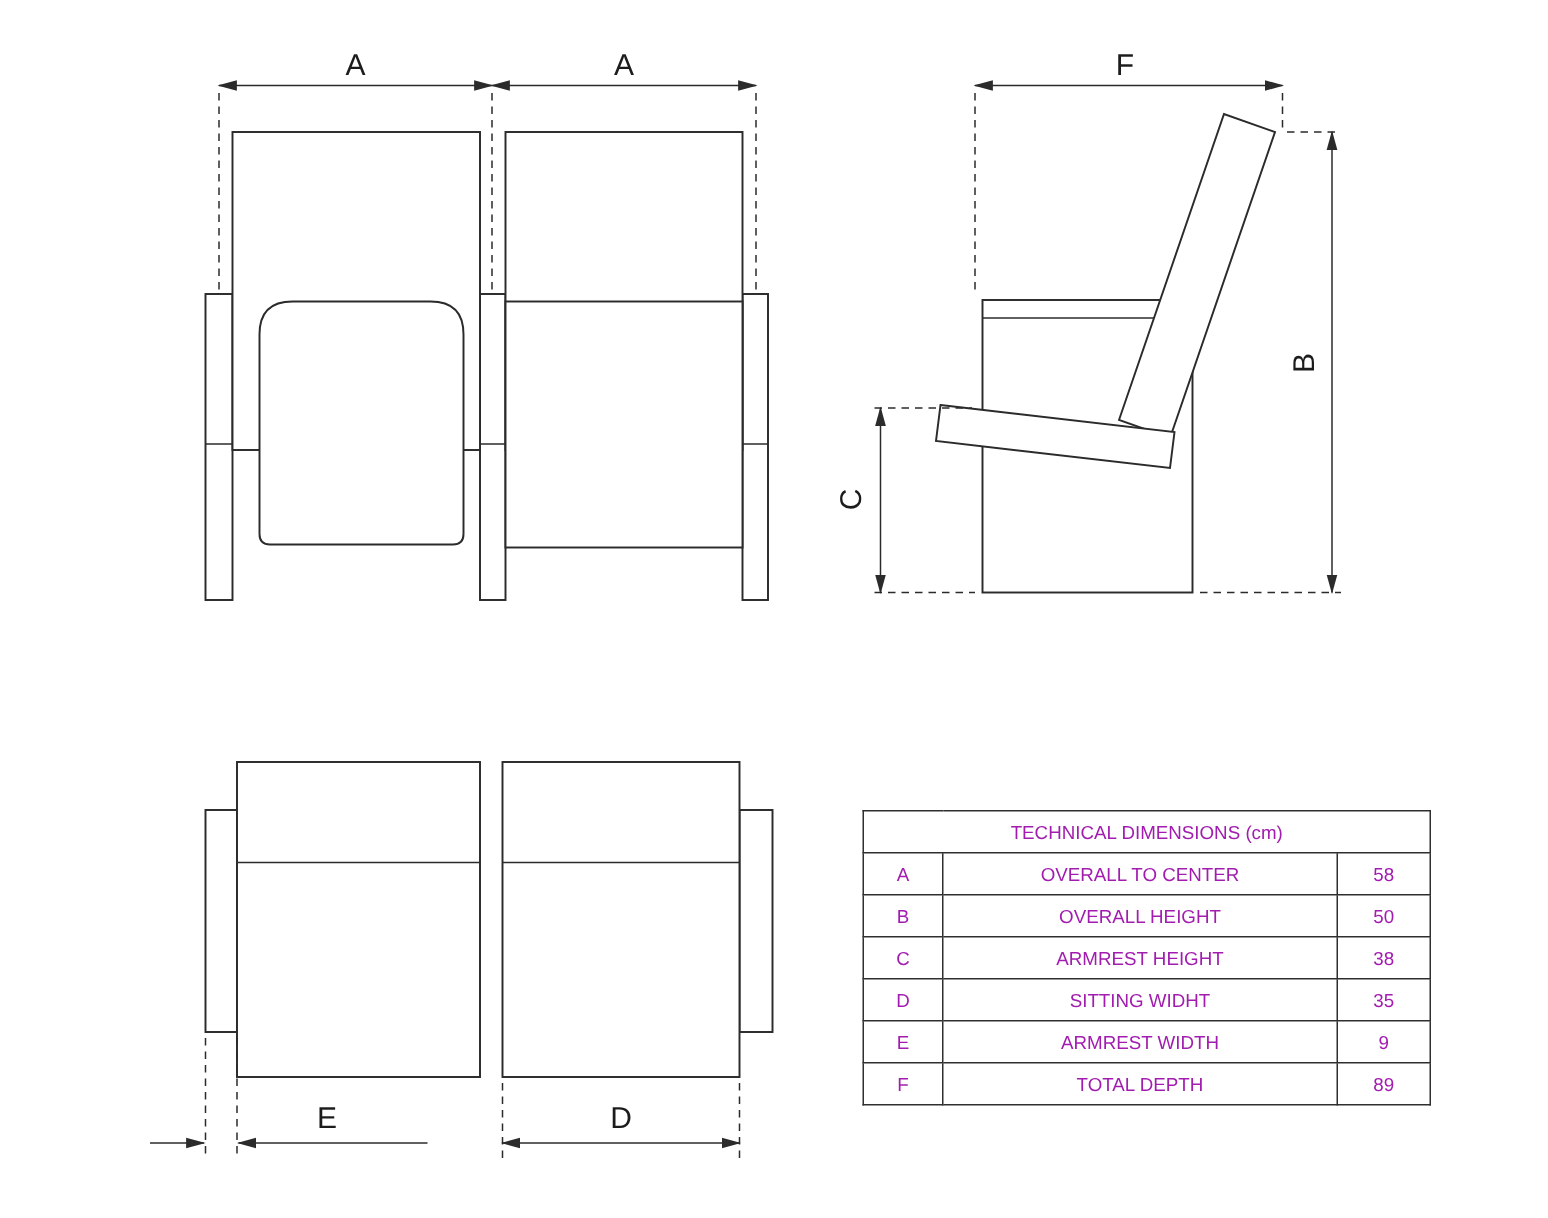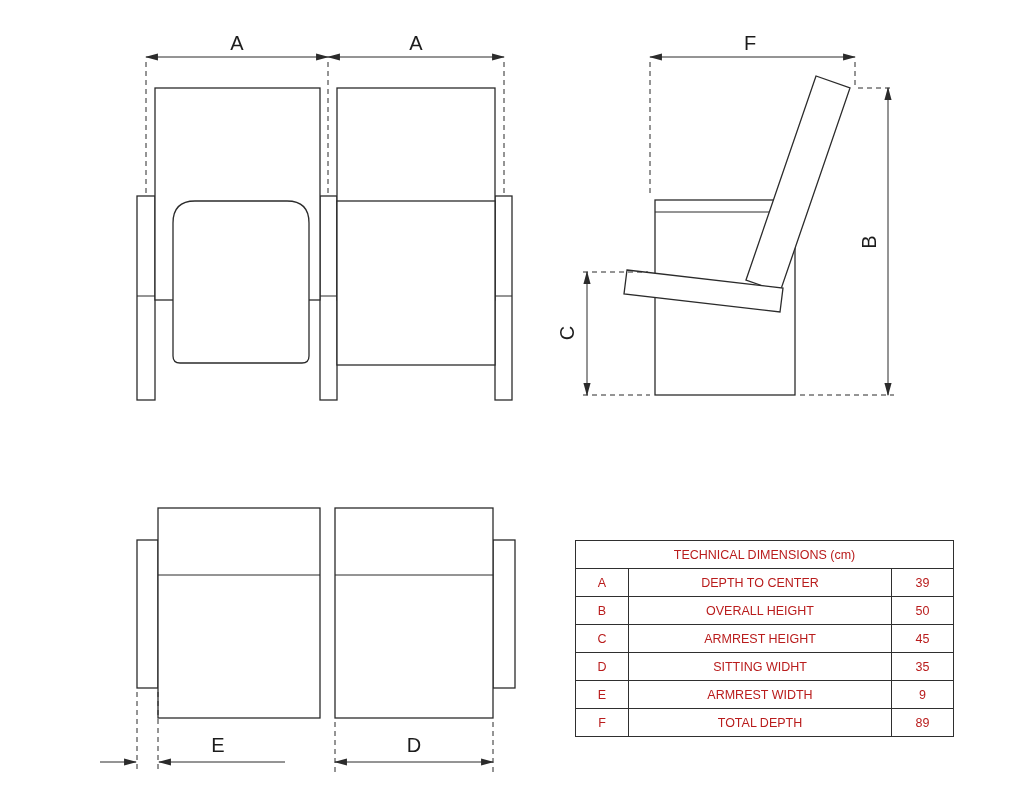--- a/index.html
+++ b/index.html
@@ -17,21 +17,21 @@
     font-size: 20px;
     fill: #1c1c1c;
   }
   .obj   { stroke: #2b2b2b; stroke-width: 1.3; fill: #ffffff; }
   .thin  { stroke: #2b2b2b; stroke-width: 1;   fill: none; }
   .dash  { stroke: #2b2b2b; stroke-width: 1;   fill: none; stroke-dasharray: 5 4; }
   .dims-table {
     position: absolute; left: 575px; top: 540px;
     width: 378px;
     border-collapse: collapse; table-layout: fixed;
-    font-size: 12.5px; color: #b91c1c; background: #fff;
+    font-size: 12.5px; color: #a21caf; background: #fff;
   }
   .dims-table td {
     border: 1px solid #2f2f2f;
     text-align: center; vertical-align: middle;
     height: 28px; padding: 0 4px;
     overflow: hidden; white-space: nowrap;
   }
 </style>
 </head>
 <body>
@@ -139,32 +139,32 @@
     <col style="width:53px">
       <col style="width:263px">
       <col style="width:62px">
   </colgroup>
   <tbody>
     <tr>
       <td colspan="3">TECHNICAL DIMENSIONS (cm)</td>
     </tr>
     <tr>
       <td>A</td>
-      <td>DEPTH TO CENTER</td>
-      <td>39</td>
+      <td>OVERALL TO CENTER</td>
+      <td>58</td>
     </tr>
     <tr>
       <td>B</td>
       <td>OVERALL HEIGHT</td>
       <td>50</td>
     </tr>
     <tr>
       <td>C</td>
       <td>ARMREST HEIGHT</td>
-      <td>45</td>
+      <td>38</td>
     </tr>
     <tr>
       <td>D</td>
       <td>SITTING WIDHT</td>
       <td>35</td>
     </tr>
     <tr>
       <td>E</td>
       <td>ARMREST WIDTH</td>
       <td>9</td>

